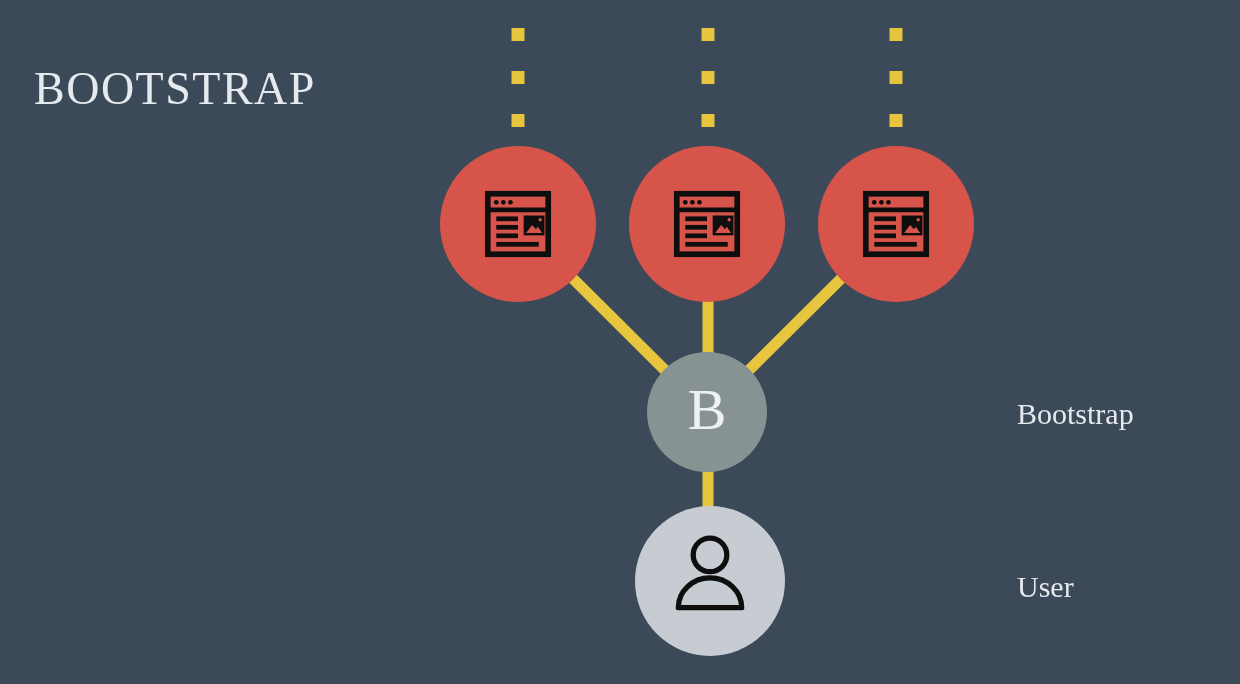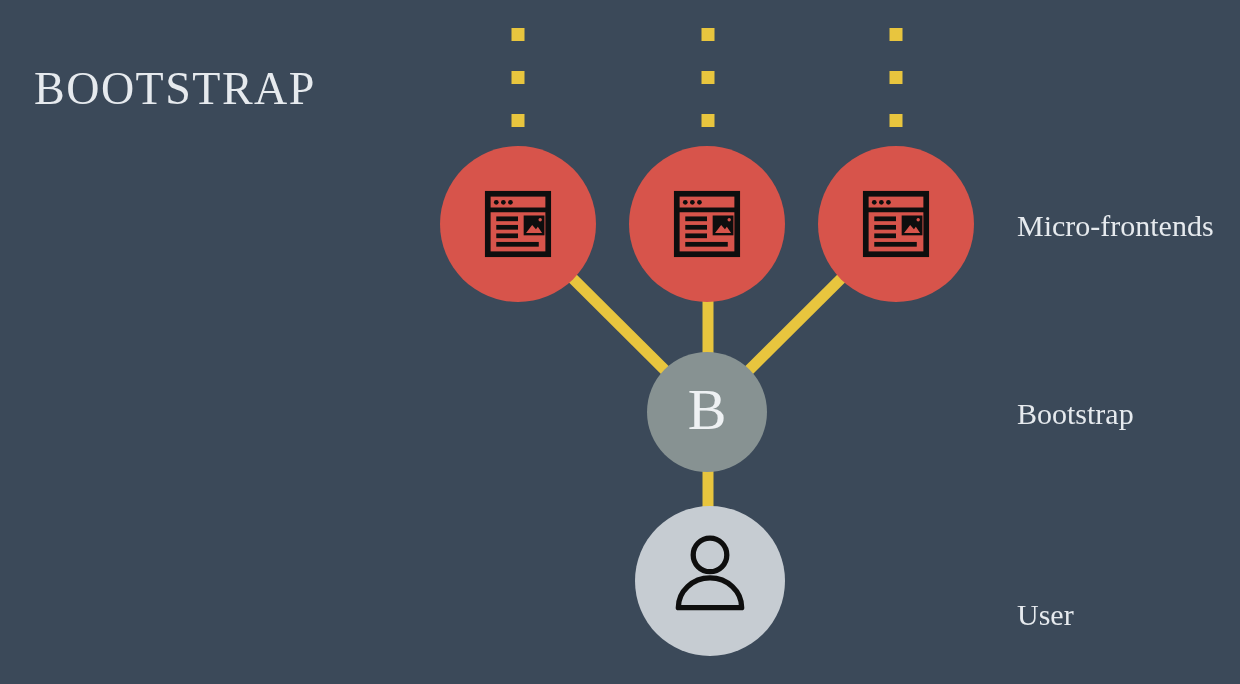--- a/index.html
+++ b/index.html
@@ -91,21 +91,21 @@
   .side-label {
     position: absolute;
     left: 1017px;
     font-size: 30px;
     font-weight: 300;
     color: var(--label-text, #e6eaee);
     white-space: nowrap;
   }
   .label-micro-frontends { top: 209px; }
   .label-bootstrap { top: 397px; }
-  .label-user { top: 598px; }
+  .label-user { top: 570px; }
 </style>
 </head>
 <body>
 
 <div class="stage">
 
   <div class="slide-title">BOOTSTRAP</div>
 
   <svg class="connector-layer" viewBox="0 0 1240 684" aria-hidden="true">
     <line class="dotted" x1="518" y1="28" x2="518" y2="132"></line>
@@ -172,17 +172,16 @@
     <span class="bootstrap-letter">B</span>
   </div>
 
   <div class="node user-node">
     <svg width="96" height="96" viewBox="0 0 100 100" aria-hidden="true">
       <circle cx="50" cy="28" r="17.5" fill="none" stroke="var(--icon-ink,#0e0e0e)" stroke-width="5.5"></circle>
       <path d="M 17 83 A 33 31 0 0 1 83 83 Z" fill="none" stroke="var(--icon-ink,#0e0e0e)" stroke-width="5.5" stroke-linejoin="round"></path>
     </svg>
   </div>
 
-  <div class="side-label label-micro-frontends">Micro-frontends</div>
   <div class="side-label label-bootstrap">Bootstrap</div>
   <div class="side-label label-user">User</div>
 
 </div>
 
 </body></html>

